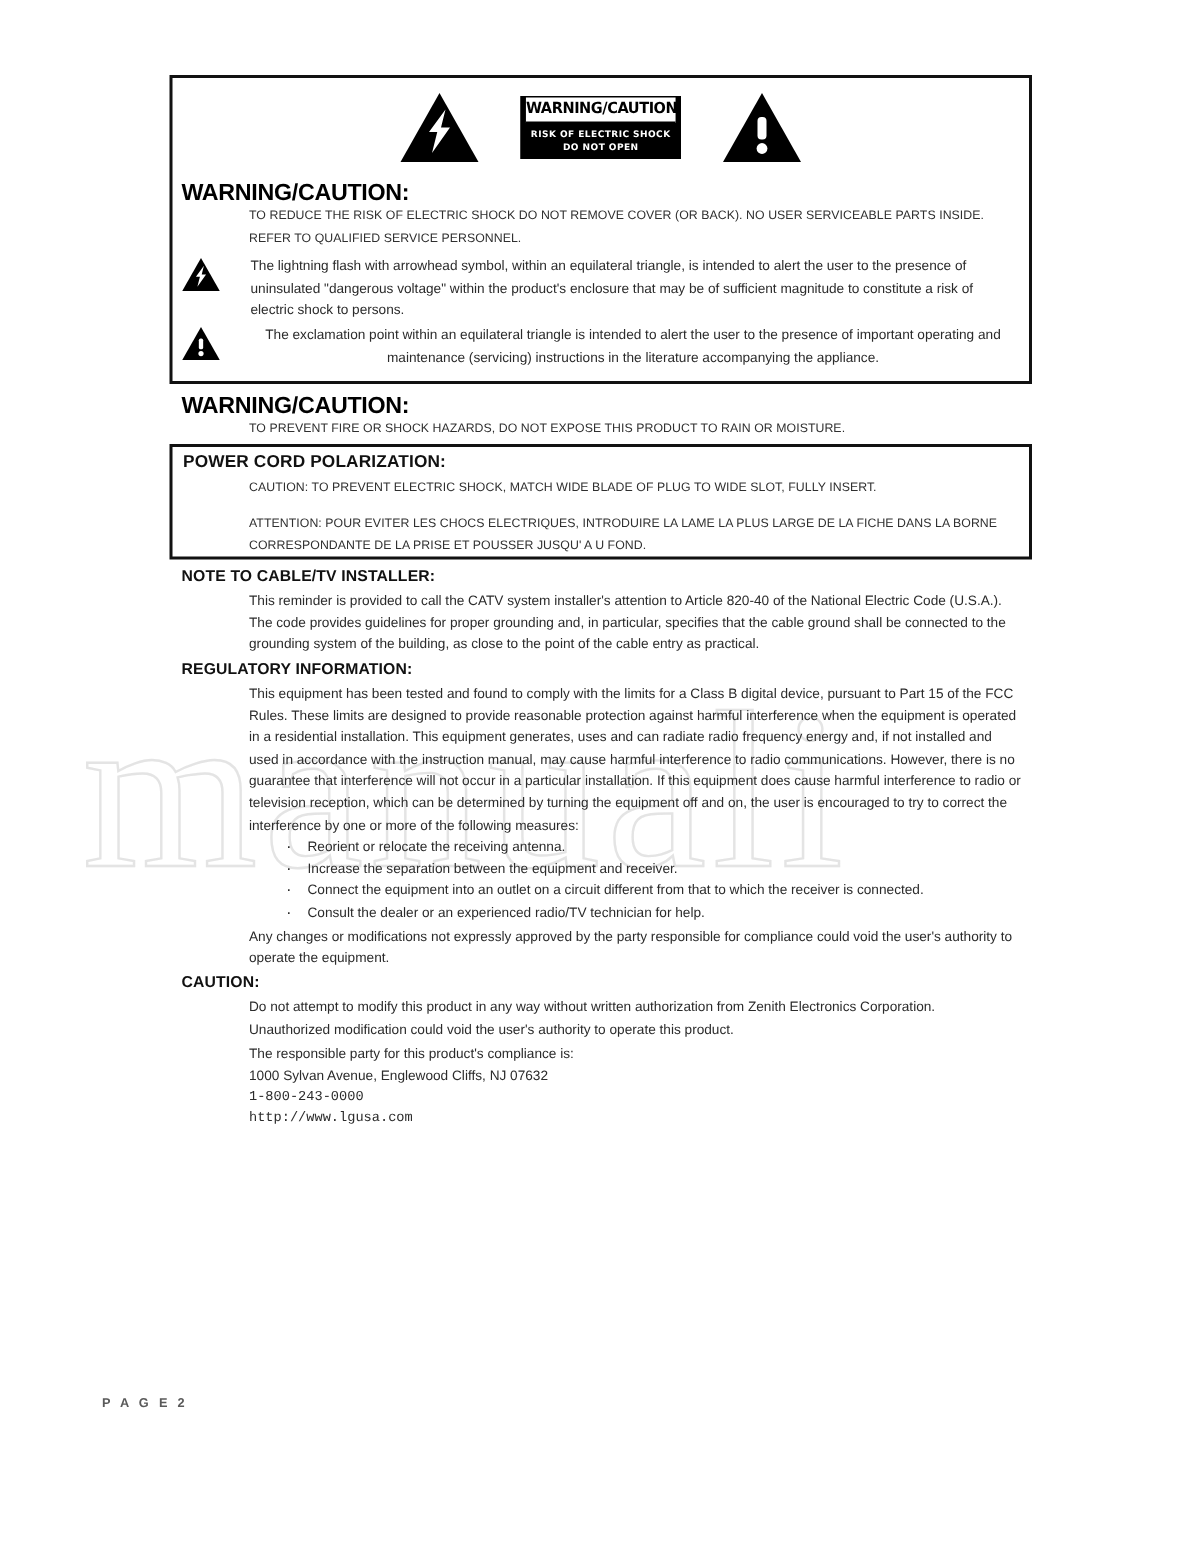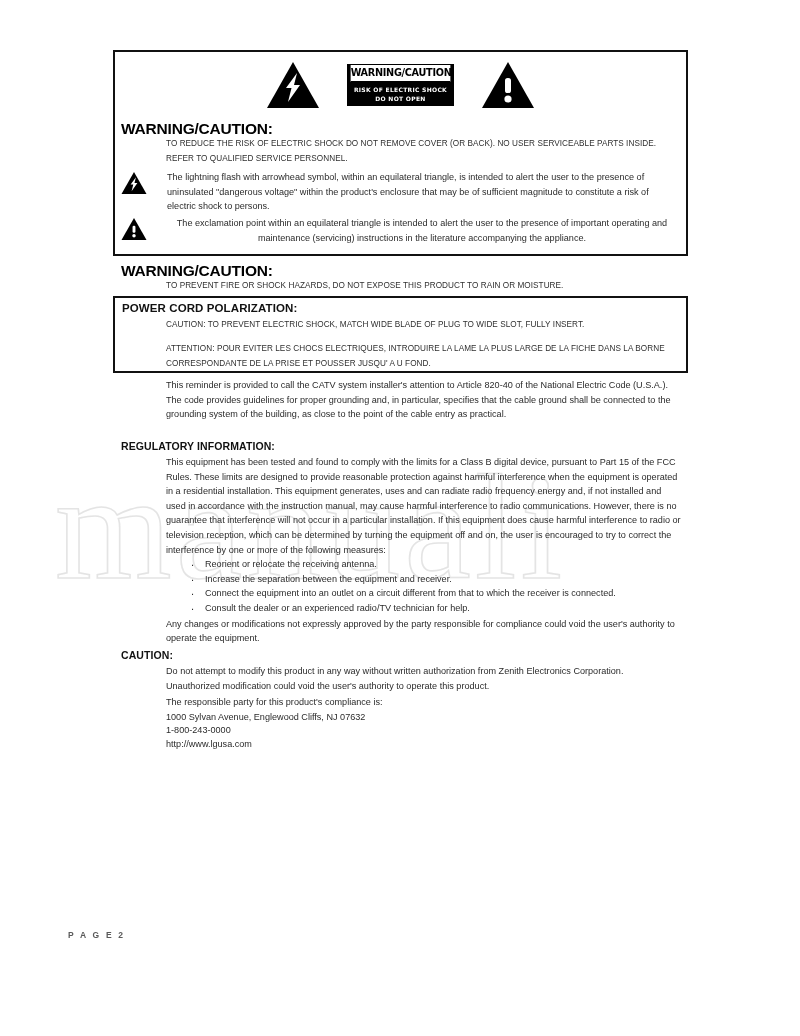--- a/index.html
+++ b/index.html
@@ -212,21 +212,21 @@
     content: ".";
     position: absolute;
     left: 0;
     top: -2px;
     color: #2b2b2b;
     font-size: 11px;
   }
   .after-measures { margin-left: 45px; width: 515px; margin-top: 1px; }
 
   .addr-line { font-size: 9.1px; line-height: 14.6px; color: #2b2b2b; }
-  .addr-line.tight { line-height: 13.4px; }
+  .addr-line.tight { line-height: 13.4px; font-family: Liberation Mono, monospace; }
 
   
   .footer {
     position: absolute;
     left: 68px;
     top: 930px;
     font-size: 8.5px;
     font-weight: bold;
     letter-spacing: 2.2px;
     color: #5a5a5a;
@@ -299,20 +299,21 @@
     <div class="wc-sub-2">
       <div class="caps-text">TO PREVENT FIRE OR SHOCK HAZARDS, DO NOT EXPOSE THIS PRODUCT TO RAIN OR MOISTURE.</div>
     </div>
 
     <div class="warn-box" id="box-power"></div>
     <div class="pc-head section-head" style="font-size:11.5px;">POWER CORD POLARIZATION:</div>
     <div class="pc-line1 caps-text">CAUTION: TO PREVENT ELECTRIC SHOCK, MATCH WIDE BLADE OF PLUG TO WIDE SLOT, FULLY INSERT.</div>
     <div class="pc-line2 caps-text">ATTENTION: POUR EVITER LES CHOCS ELECTRIQUES, INTRODUIRE LA LAME LA PLUS LARGE DE LA FICHE DANS LA BORNE CORRESPONDANTE DE LA PRISE ET POUSSER JUSQU' A U FOND.</div>
 
     <div class="sec" id="sec-installer">
+      <div class="section-head sec-head-spacer">NOTE TO CABLE/TV INSTALLER:</div>
       <div class="sec-body body-text">This reminder is provided to call the CATV system installer's attention to Article 820-40 of the National Electric Code (U.S.A.). The code provides guidelines for proper grounding and, in particular, specifies that the cable ground shall be connected to the grounding system of the building, as close to the point of the cable entry as practical.</div>
     </div>
 
     <div class="sec" id="sec-regulatory">
       <div class="section-head sec-head-spacer">REGULATORY INFORMATION:</div>
       <div class="sec-body body-text">This equipment has been tested and found to comply with the limits for a Class B digital device, pursuant to Part 15 of the FCC Rules. These limits are designed to provide reasonable protection against harmful interference when the equipment is operated in a residential installation. This equipment generates, uses and can radiate radio frequency energy and, if not installed and used in accordance with the instruction manual, may cause harmful interference to radio communications. However, there is no guarantee that interference will not occur in a particular installation. If this equipment does cause harmful interference to radio or television reception, which can be determined by turning the equipment off and on, the user is encouraged to try to correct the interference by one or more of the following measures:</div>
       <ul class="measures">
         <li>Reorient or relocate the receiving antenna.</li>
         <li>Increase the separation between the equipment and receiver.</li>
         <li>Connect the equipment into an outlet on a circuit different from that to which the receiver is connected.</li>

